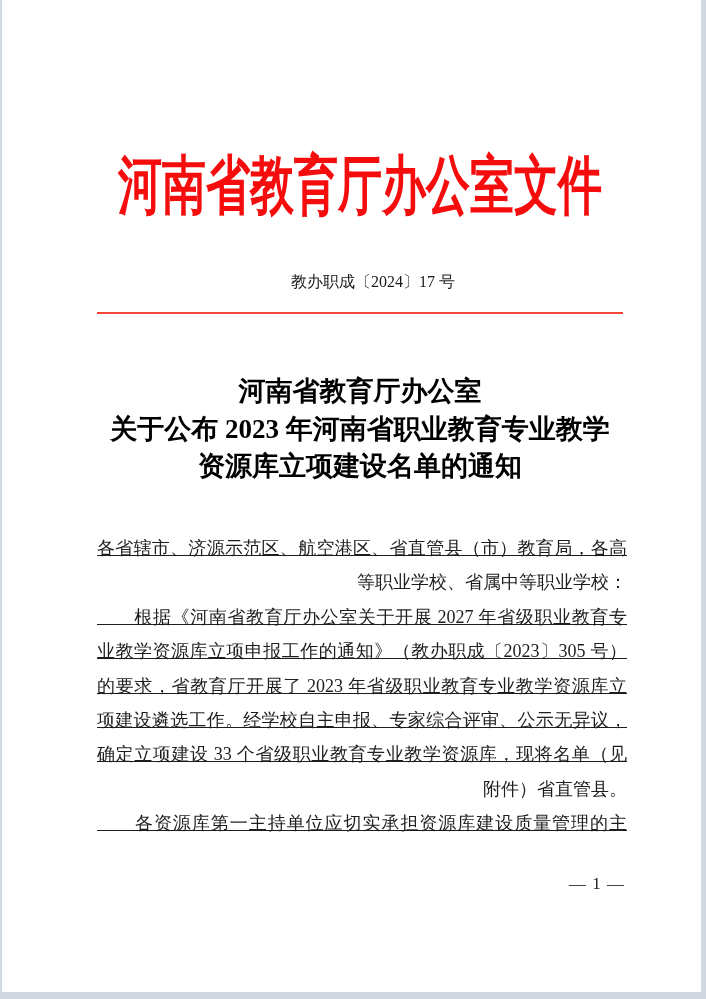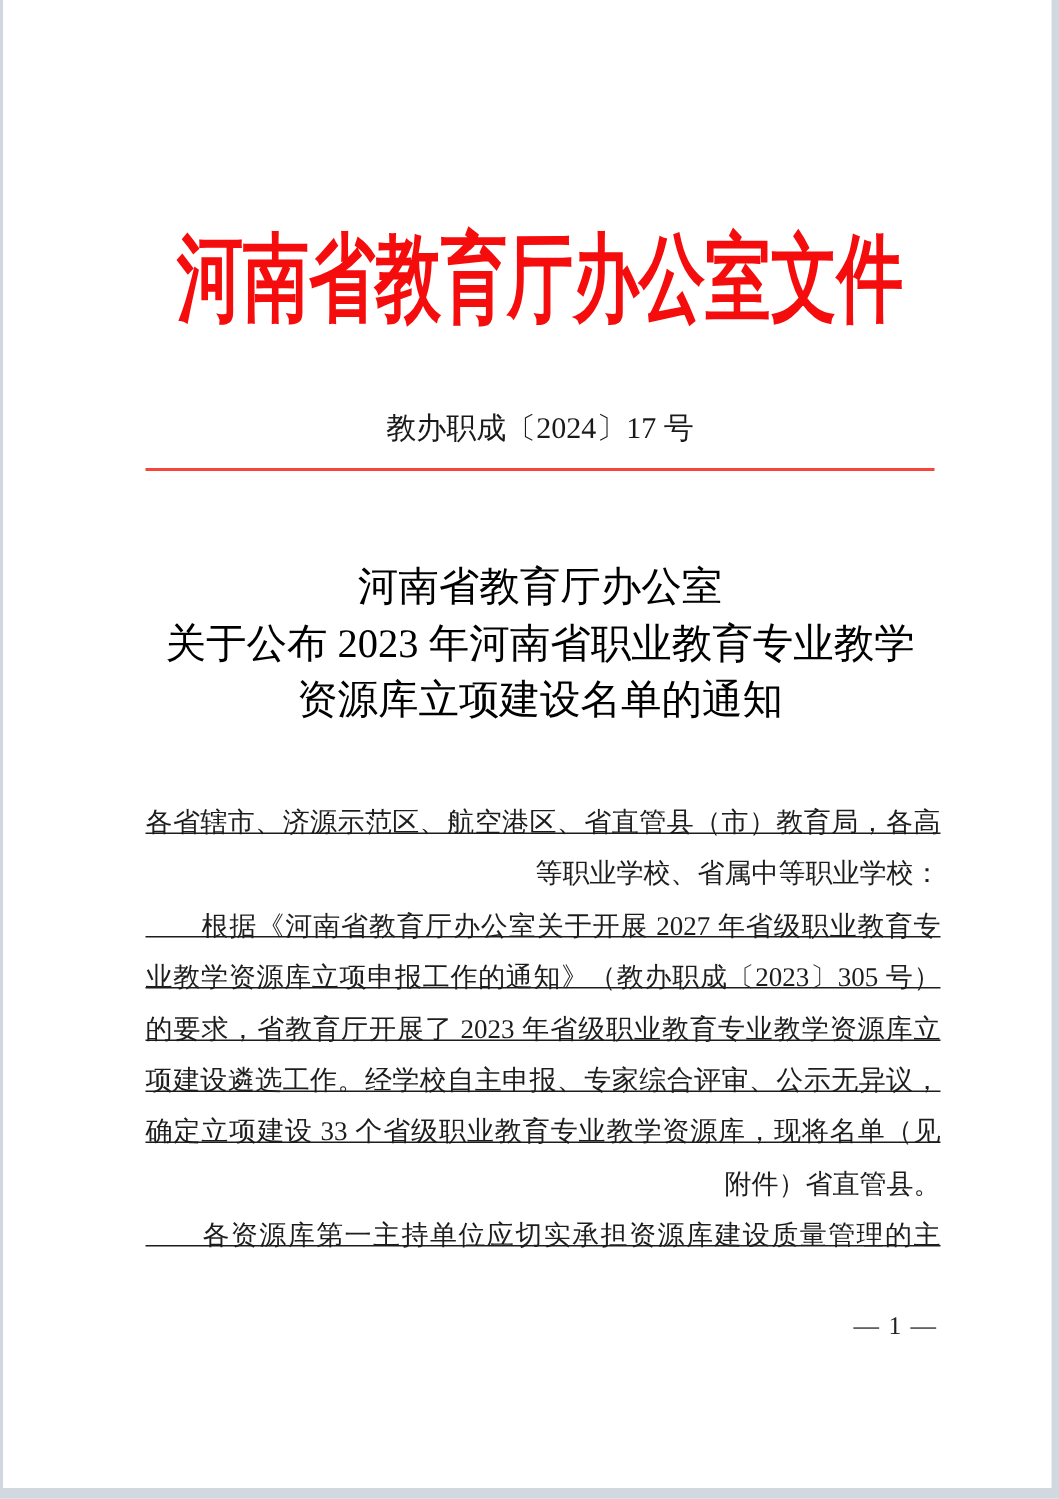--- a/index.html
+++ b/index.html
@@ -38,45 +38,45 @@
     font-weight: bold;
     color: #f50d0d;
     transform: scaleY(1.45);
     transform-origin: 50% 50%;
     white-space: nowrap;
   }
   
   .docnum {
     position: absolute;
     top: 272px;
-    left: 93px;
+    left: 106px;
     width: 530px;
     text-align: center;
-    font-size: 20px;
+    font-size: 16px;
     color: #1a1a1a;
     white-space: nowrap;
   }
   
   .redline {
     position: absolute;
     top: 312px;
     left: 95px;
     width: 526px;
     height: 0;
     border-top: 2px solid #f6453b;
   }
   
   .title {
     position: absolute;
     top: 373px;
     left: 93px;
     width: 530px;
     text-align: center;
     font-size: 27px;
-    font-weight: 400;
+    font-weight: 700;
     line-height: 37.5px;
     color: #000000;
     white-space: nowrap;
   }
   
   .bodytext {
     position: absolute;
     top: 531px;
     left: 95px;
     width: 530px;

